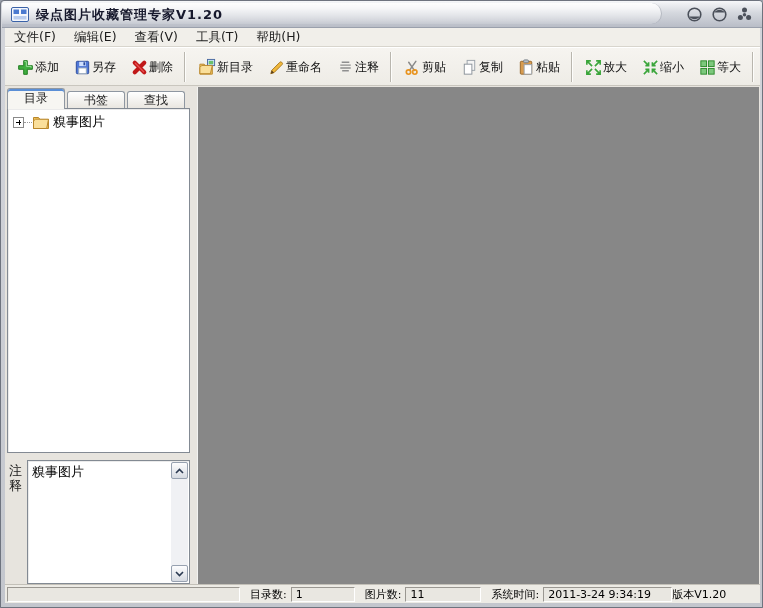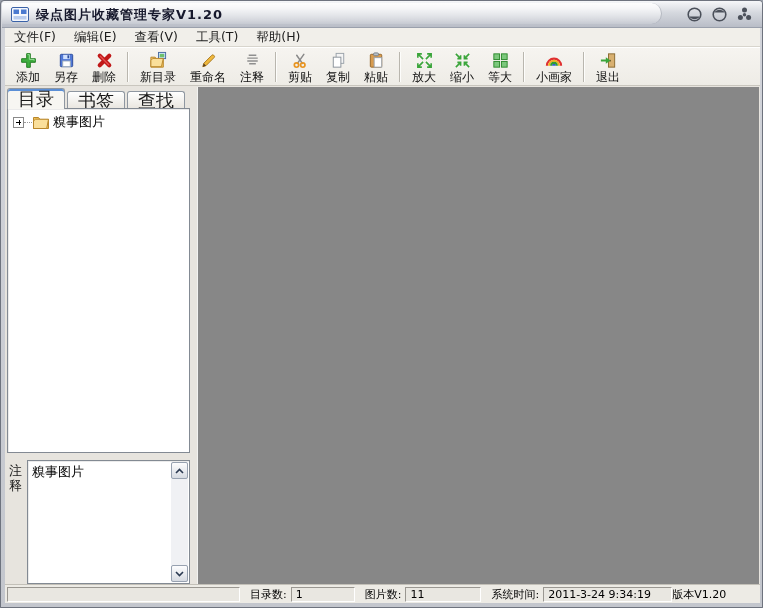--- a/index.html
+++ b/index.html
@@ -41,39 +41,39 @@
   .menu-item { font-size:12.5px; color:#1c1c1c; padding:1px 9px; cursor:default; }
 
   
   .toolbar {
     position:absolute; left:4px; top:46px; width:755px; height:39px;
     background:linear-gradient(180deg,#f6f4f0 0%,#eeece6 100%);
     border-top:1px solid #ffffff; border-bottom:1px solid #c9c6be;
     display:flex; align-items:center; padding-left:4px;
   }
   .tbtn {
-    display:flex; flex-direction:column; align-items:center; justify-content:center;
+    display:flex; flex-direction:row; align-items:center; justify-content:center;
     background:transparent; border:1px solid transparent; border-radius:2px;
     padding:1px 6px 0 6px; height:36px; cursor:pointer;
   }
   .tbtn .ticon { height:19px; display:flex; align-items:center; }
   .tbtn .tlabel { font-size:12px; color:#111; line-height:14px; white-space:nowrap; }
   .tsep { width:2px; height:30px; margin:0 4px;
     border-left:1px solid #b9b6ae; border-right:1px solid #fdfdfb; }
 
   
   .content-bg {
     position:absolute; left:4px; top:85px; width:755px; height:500px;
     background:#e7e4de;
   }
 
   
   .side-tabs { position:absolute; left:6px; top:87px; display:flex; }
   .tab {
-    width:58px; text-align:center; font-size:18px; color:#1a1a1a;
+    width:58px; text-align:center; font-size:12px; color:#1a1a1a;
     border:1px solid #8f97a1; border-bottom:none; border-radius:3px 3px 0 0;
     background:linear-gradient(180deg,#ffffff 0%,#e8e5de 100%);
     height:18px; line-height:17px; margin-top:3px; margin-right:2px; cursor:pointer;
   }
   .tab.active {
     height:21px; line-height:19px; margin-top:0;
     background:#f7f6f2;
     box-shadow:inset 0 2px 0 #5b8fd6;
     position:relative; z-index:2;
   }

